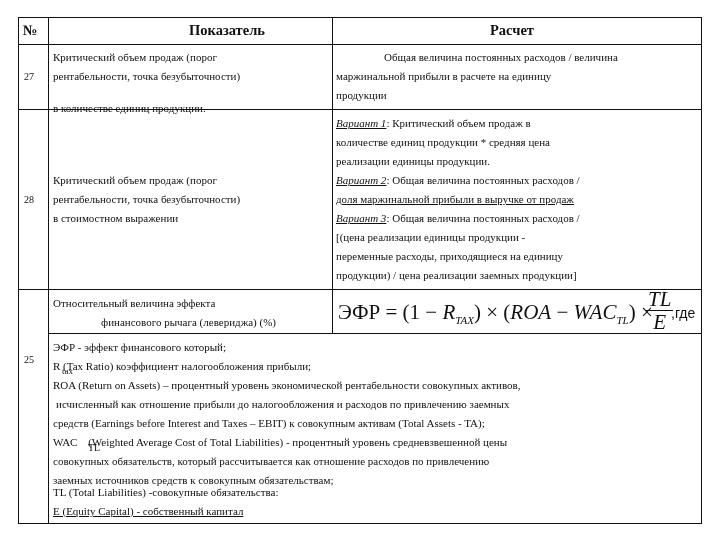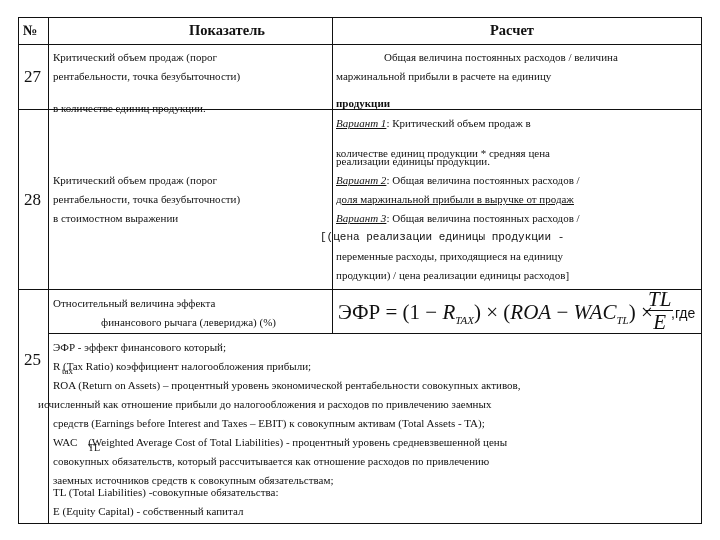--- a/index.html
+++ b/index.html
@@ -4,21 +4,21 @@
 <style>
   html, body { margin: 0; padding: 0; background: #ffffff; }
   body { width: 720px; height: 540px; position: relative; overflow: hidden;
          font-family: "Liberation Serif", "DejaVu Serif", serif; color: #111; }
   .tbl { position: absolute; left: 18px; top: 17px; width: 684px; height: 507px;
          border: 1.5px solid #111; box-sizing: border-box; }
   .hline { position: absolute; height: 0; border-top: 1.3px solid #111; }
   .vline { position: absolute; width: 0; border-left: 1.3px solid #111; }
   .cell { position: absolute; font-size: 11px; line-height: 19px; white-space: nowrap; }
   .hdr { font-weight: bold; font-size: 14.5px; }
-  .num { font-size: 17px; }
+  .num { font-size: 10px; }
   .u { text-decoration: underline; font-style: italic; }
   .formula { position: absolute; font-family: "Liberation Serif", serif; font-style: italic; font-size: 21px; white-space: nowrap; }
   .formula .up { font-style: normal; }
   .sub { font-size: 11px; vertical-align: -5px; }
   .frac { display: inline-block; position: absolute; text-align: center; }
   .frac .n { display: block; border-bottom: 1.3px solid #111; padding: 0 2px; line-height: 22px; }
   .frac .d { display: block; line-height: 22px; }
   .gde { position: absolute; font-style: normal; font-size: 14px; font-family: "Liberation Sans", sans-serif; }
 </style>
 </head>
@@ -37,54 +37,54 @@
 <div class="cell hdr" style="left:23px; top:21px;">№</div>
 <div class="cell hdr" style="left:146px; top:21px;margin-left:43px;">Показатель</div>
 <div class="cell hdr" style="left:490px; top:21px;">Расчет</div>
 
 <div class="cell num" style="left:24px; top:67px;">27</div>
 <div class="cell" style="left:53px; top:48px;">Критический объем продаж (порог</div>
 <div class="cell" style="left:53px; top:67px;">рентабельности, точка безубыточности)</div>
 <div class="cell" style="left:53px; top:86px;margin-top:13px;">в количестве единиц продукции.</div>
 <div class="cell" style="left:336px; top:48px;margin-left:48px;">Общая величина постоянных расходов / величина</div>
 <div class="cell" style="left:336px; top:67px;">маржинальной прибыли в расчете на единицу</div>
-<div class="cell" style="left:336px; top:94px;font-weight:bold;">продукции</div>
+<div class="cell" style="left:336px; top:86px;">продукции</div>
 
 <div class="cell num" style="left:24px; top:190px;">28</div>
 <div class="cell" style="left:53px; top:171px;">Критический объем продаж (порог</div>
 <div class="cell" style="left:53px; top:190px;">рентабельности, точка безубыточности)</div>
 <div class="cell" style="left:53px; top:209px;">в стоимостном выражении</div>
 
 <div class="cell" style="left:336px; top:114px;"><span class="u">Вариант 1</span><span>: Критический объем продаж в</span></div>
-<div class="cell" style="left:336px; top:144px;">количестве единиц продукции * средняя цена</div>
+<div class="cell" style="left:336px; top:133px;">количестве единиц продукции * средняя цена</div>
 <div class="cell" style="left:336px; top:152px;">реализации единицы продукции.</div>
 <div class="cell" style="left:336px; top:171px;"><span class="u">Вариант 2</span><span>: Общая величина постоянных расходов /</span></div>
 <div class="cell" style="left:336px; top:190px;text-decoration:underline;">доля маржинальной прибыли в  выручке от продаж</div>
 <div class="cell" style="left:336px; top:209px;"><span class="u">Вариант 3</span><span>: Общая величина постоянных расходов /</span></div>
-<div class="cell" style="left:320px; top:228px;font-family:Liberation Mono, monospace;">[(цена реализации единицы продукции -</div>
+<div class="cell" style="left:336px; top:228px;">[(цена реализации единицы продукции -</div>
 <div class="cell" style="left:336px; top:247px;">переменные расходы, приходящиеся на единицу</div>
-<div class="cell" style="left:336px; top:266px;">продукции) / цена реализации единицы расходов]</div>
+<div class="cell" style="left:336px; top:266px;">продукции) / цена реализации заемных продукции]</div>
 
 <div class="cell num" style="left:24px; top:350px;">25</div>
 <div class="cell" style="left:53px; top:294px;">Относительный величина эффекта</div>
 <div class="cell" style="left:53px; top:313px;margin-left:48px;">финансового рычага (левериджа) (%)</div>
 
 <div class="formula" style="left:338px; top:300px;">
   <span class="up">ЭФР</span><span class="up"> = (1 − </span><span>R</span><span class="sub">TAX</span><span class="up">) × (</span><span>ROA</span><span class="up"> − </span><span>WAC</span><span class="sub">TL</span><span class="up">) × </span>
 </div>
 <div class="frac formula" style="left:646px; top:288px;">
   <span class="n">TL</span>
   <span class="d">E</span>
 </div>
 <div class="gde" style="left:671px; top:305px;"><span>,</span><span>где</span></div>
 
 <div class="cell" style="left:53px; top:338px;">ЭФР - эффект финансового который;</div>
 <div class="cell" style="left:53px; top:357px;"><span>R</span><span>  (Tax Ratio) коэффициент налогообложения прибыли;</span></div>
 <div class="cell" style="left:62px; top:366px; font-size:9px; line-height:10px;">tax</div>
 <div class="cell" style="left:53px; top:376px;">ROA (Return on Assets) – процентный уровень экономической рентабельности совокупных активов,</div>
-<div class="cell" style="left:38px; top:395px;">исчисленный как отношение прибыли до налогообложения и расходов по привлечению заемных</div>
+<div class="cell" style="left:56px; top:395px;">исчисленный как отношение прибыли до налогообложения и расходов по привлечению заемных</div>
 <div class="cell" style="left:53px; top:414px;">средств  (Earnings before Interest and Taxes – EBIT) к совокупным активам (Total Assets - TA);</div>
 <div class="cell" style="left:53px; top:433px;"><span>WAC</span><span style="padding-left:8px;">  (Weighted Average Cost of Total Liabilities) - процентный уровень средневзвешенной цены</span></div>
 <div class="cell" style="left:88px; top:443px; font-size:10px; line-height:10px;">TL</div>
 <div class="cell" style="left:53px; top:452px;">совокупных обязательств, который рассчитывается как отношение расходов по привлечению</div>
 <div class="cell" style="left:53px; top:471px;">заемных источников средств к совокупным обязательствам;</div>
 <div class="cell" style="left:53px; top:483px;">TL (Total Liabilities) -совокупные обязательства:</div>
-<div class="cell" style="left:53px; top:502px;">E (Equity Capital) - собственный капитал</div>
+<div class="cell" style="left:53px; top:502px;text-decoration:underline;">E (Equity Capital) - собственный капитал</div>
 
 </body></html>

